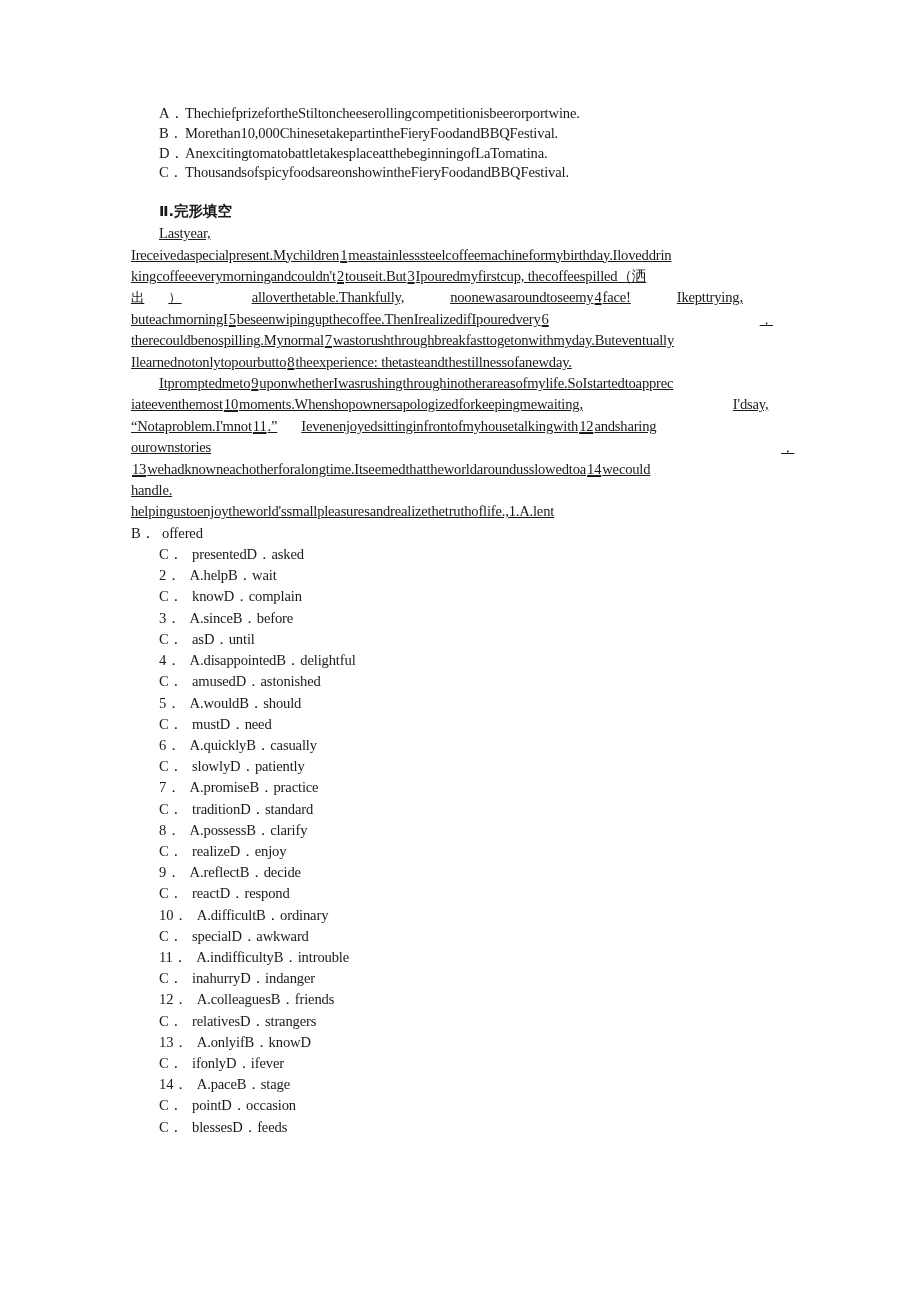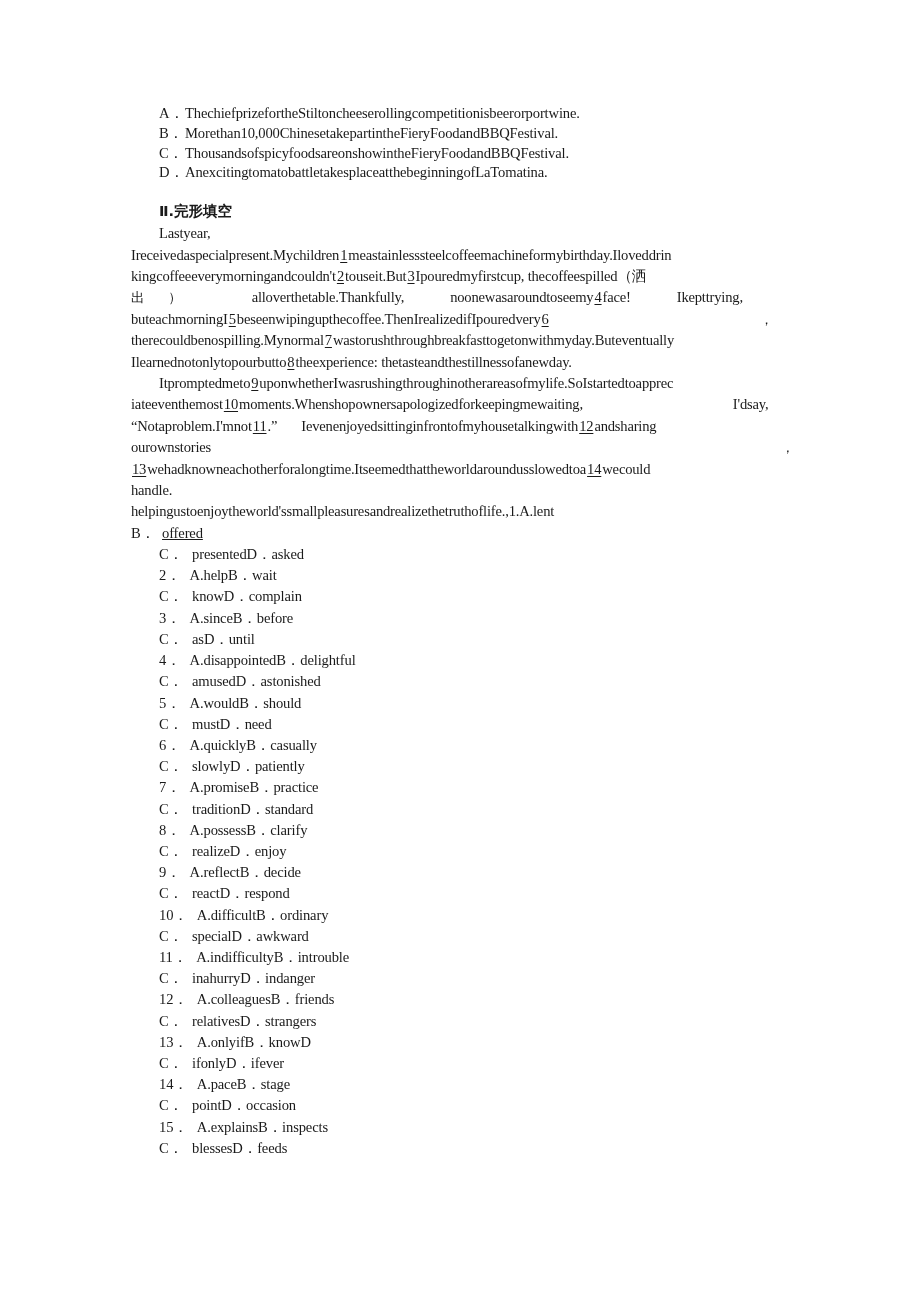--- a/index.html
+++ b/index.html
@@ -60,20 +60,21 @@
   .passage {
     font-size: 14.6px;
     line-height: 21.4px;
     text-align: justify;
     letter-spacing: -0.2px;
   }
   .pline {
     display: block;
     white-space: pre;
     letter-spacing: -0.2px;
+    text-decoration: underline;
   }
   .pline.ind {
     padding-left: 28px;
   }
   .blank {
     text-decoration: underline;
     text-underline-offset: 2px;
     padding: 0 1px;
   }
   .cjk {
@@ -89,37 +90,37 @@
   
   .opts {
     margin-top: 0;
   }
   .opt-line {
     font-size: 14.6px;
     line-height: 21.2px;
     white-space: nowrap;
     letter-spacing: -0.15px;
   }
-  .opt-line.flush { padding-left: 0px; text-decoration: underline; }
+  .opt-line.flush { padding-left: 0px; }
   .opt-line.indent { padding-left: 28px; }
   .lbl { display: inline-block; }
   .gap-a { display: inline-block; width: 7px; }
   .gap-b { display: inline-block; width: 9px; }
 </style>
 </head>
 <body>
 
 <div class="page">
   <div class="content">
 
     <div class="mc-block">
       <div class="mc-line"><span class="mk">A．</span><span>ThechiefprizefortheStiltoncheeserollingcompetitionisbeerorportwine.</span></div>
       <div class="mc-line"><span class="mk">B．</span><span>Morethan10,000ChinesetakepartintheFieryFoodandBBQFestival.</span></div>
+      <div class="mc-line"><span class="mk">D．</span><span>AnexcitingtomatobattletakesplaceatthebeginningofLaTomatina.</span></div>
       <div class="mc-line"><span class="mk">C．</span><span>ThousandsofspicyfoodsareonshowintheFieryFoodandBBQFestival.</span></div>
-      <div class="mc-line"><span class="mk">D．</span><span>AnexcitingtomatobattletakesplaceatthebeginningofLaTomatina.</span></div>
     </div>
 
     <div class="sec-head">Ⅱ.完形填空</div>
 
     <div class="passage">
 
       <span class="pline ind"><span>Lastyear,</span></span>
 
       <span class="pline"><span>Ireceivedaspecialpresent.Mychildren</span><span class="blank">1</span><span>meastainlesssteelcoffeemachineformybirthday.Iloveddrin</span></span>
 
@@ -171,18 +172,17 @@
         <div class="opt-line indent"><span class="lbl">10．</span><span class="gap-b"></span><span>A.difficultB．ordinary</span></div>
         <div class="opt-line indent"><span class="lbl">C．</span><span class="gap-b"></span><span>specialD．awkward</span></div>
         <div class="opt-line indent"><span class="lbl">11．</span><span class="gap-b"></span><span>A.indifficultyB．introuble</span></div>
         <div class="opt-line indent"><span class="lbl">C．</span><span class="gap-b"></span><span>inahurryD．indanger</span></div>
         <div class="opt-line indent"><span class="lbl">12．</span><span class="gap-b"></span><span>A.colleaguesB．friends</span></div>
         <div class="opt-line indent"><span class="lbl">C．</span><span class="gap-b"></span><span>relativesD．strangers</span></div>
         <div class="opt-line indent"><span class="lbl">13．</span><span class="gap-b"></span><span>A.onlyifB．knowD</span></div>
         <div class="opt-line indent"><span class="lbl">C．</span><span class="gap-b"></span><span>ifonlyD．ifever</span></div>
         <div class="opt-line indent"><span class="lbl">14．</span><span class="gap-b"></span><span>A.paceB．stage</span></div>
         <div class="opt-line indent"><span class="lbl">C．</span><span class="gap-b"></span><span>pointD．occasion</span></div>
-        <div class="opt-line indent"><span class="lbl">15．</span><span class="gap-b"></span><span>A.explainsB．inspects</span></div>
         <div class="opt-line indent"><span class="lbl">C．</span><span class="gap-b"></span><span>blessesD．feeds</span></div>
       </div>
 
   </div>
 </div>
 
 </body></html>

